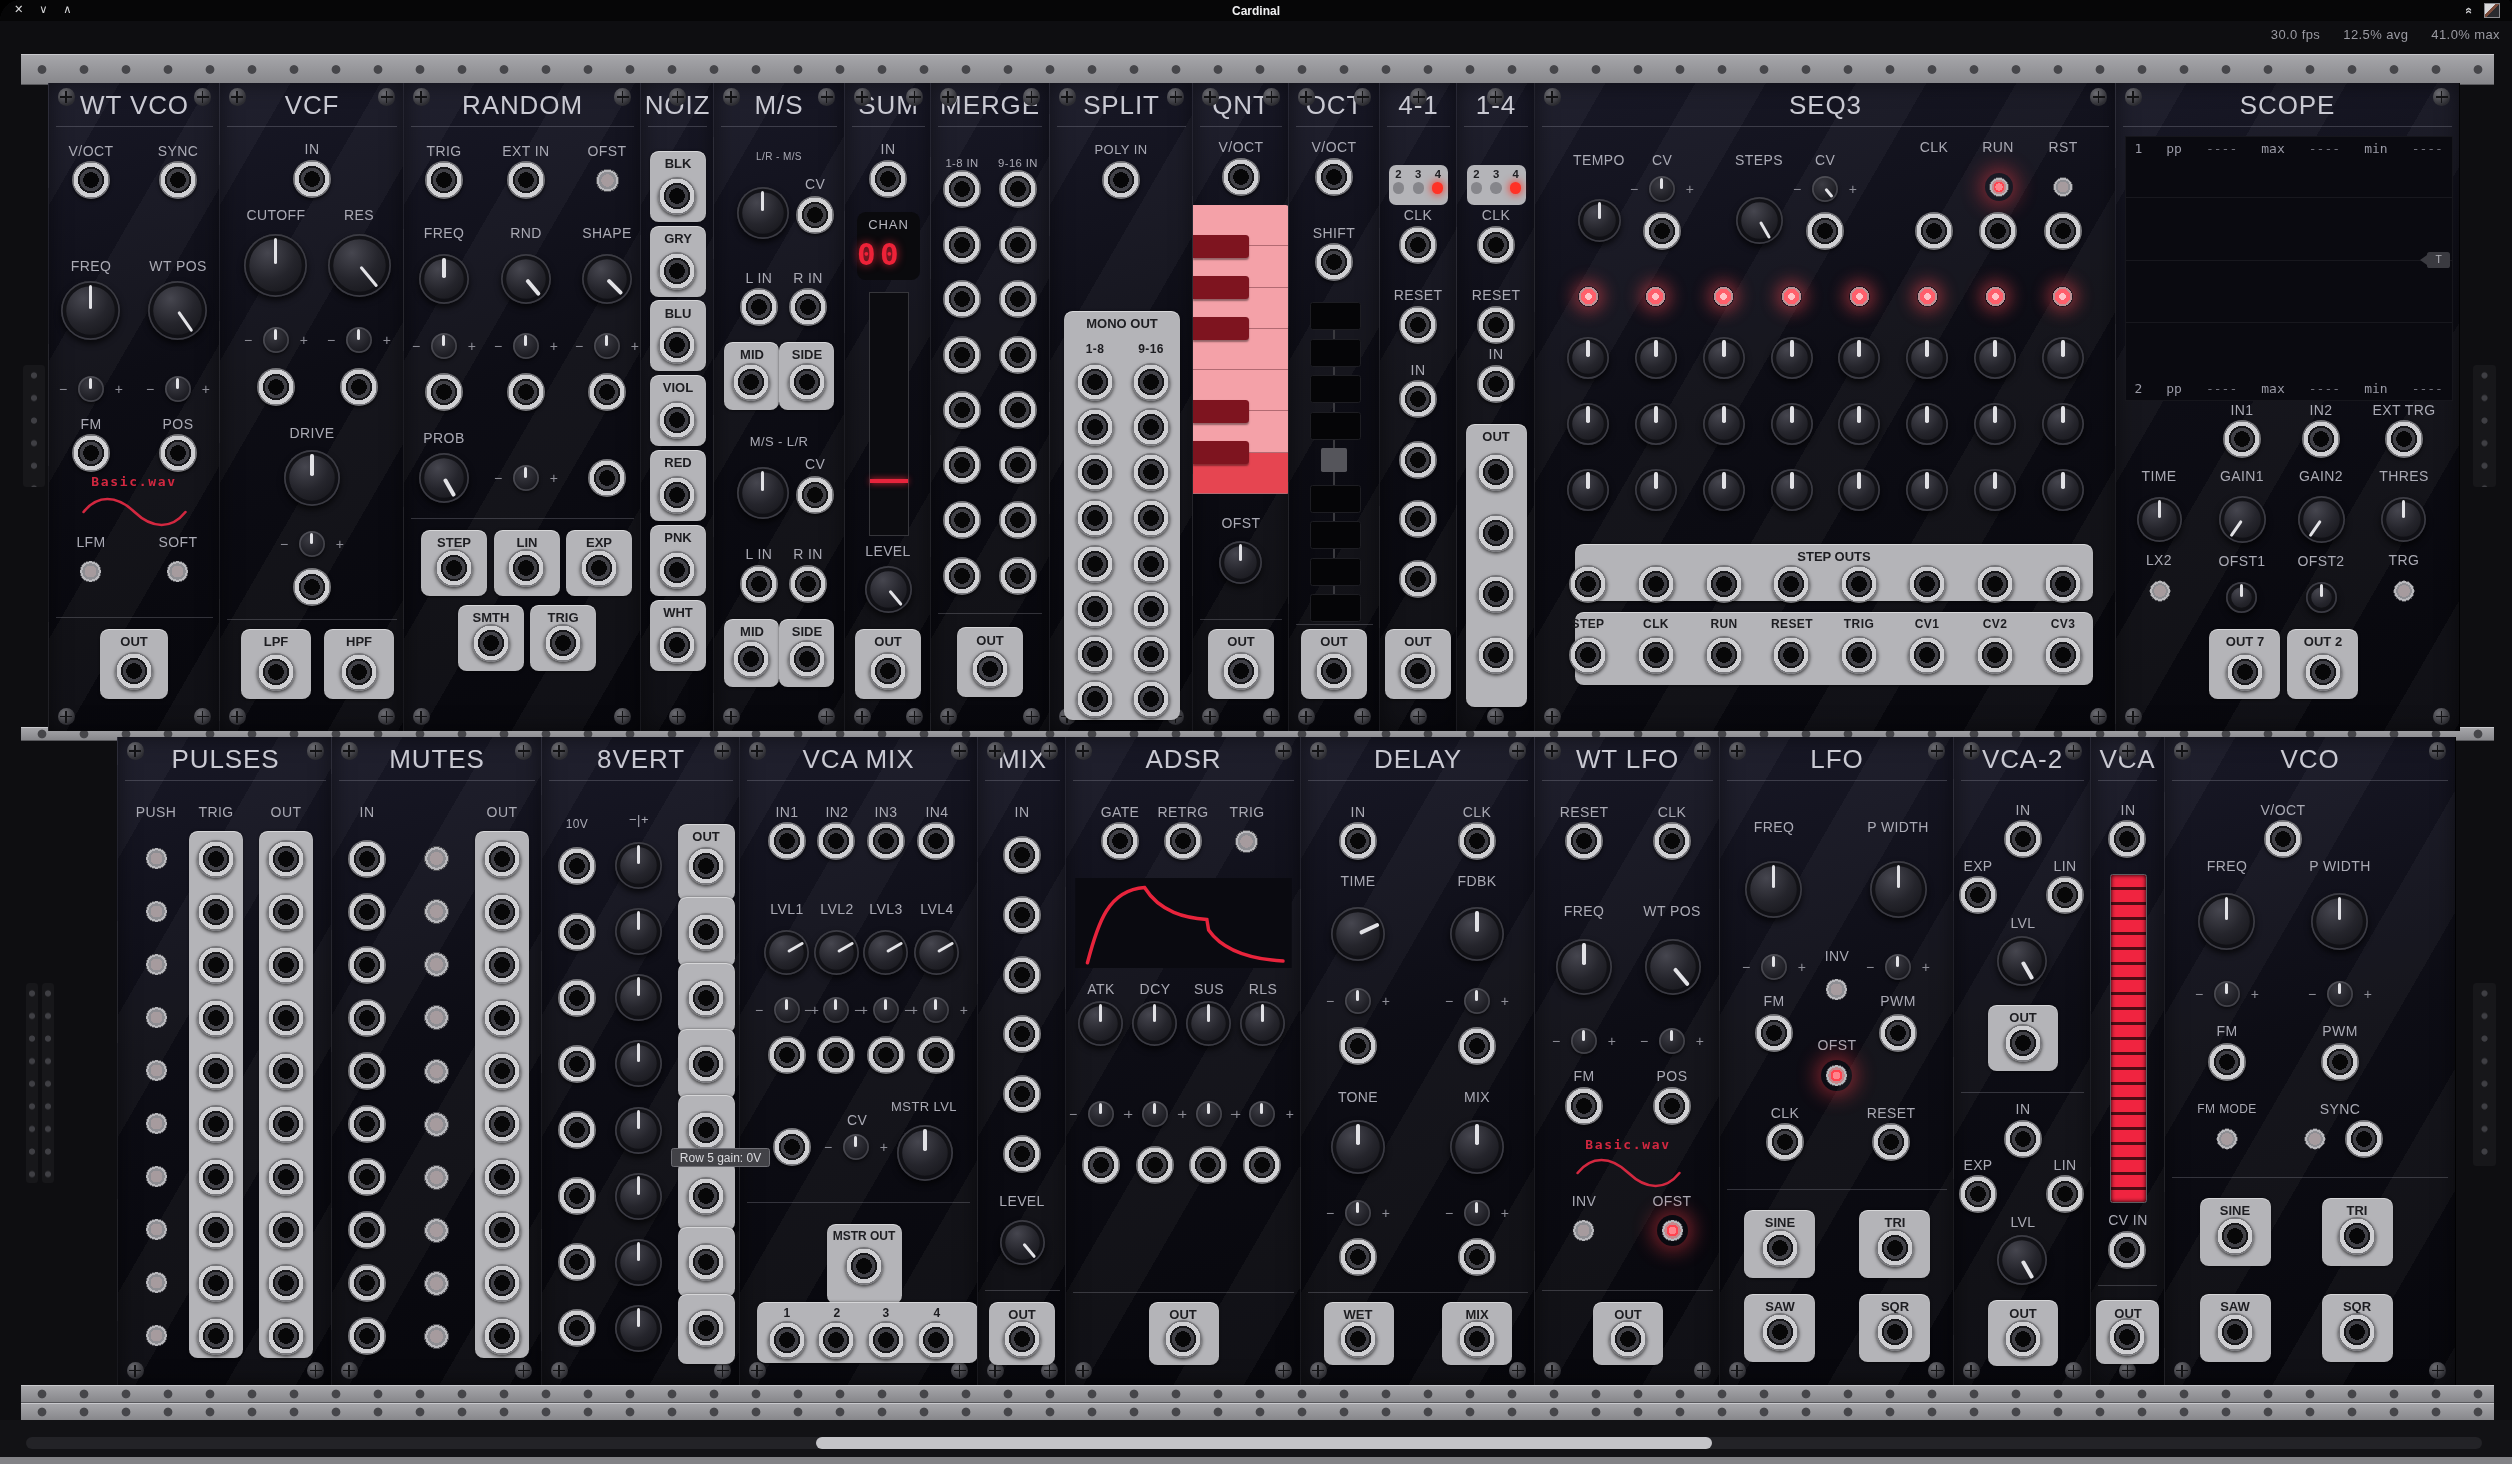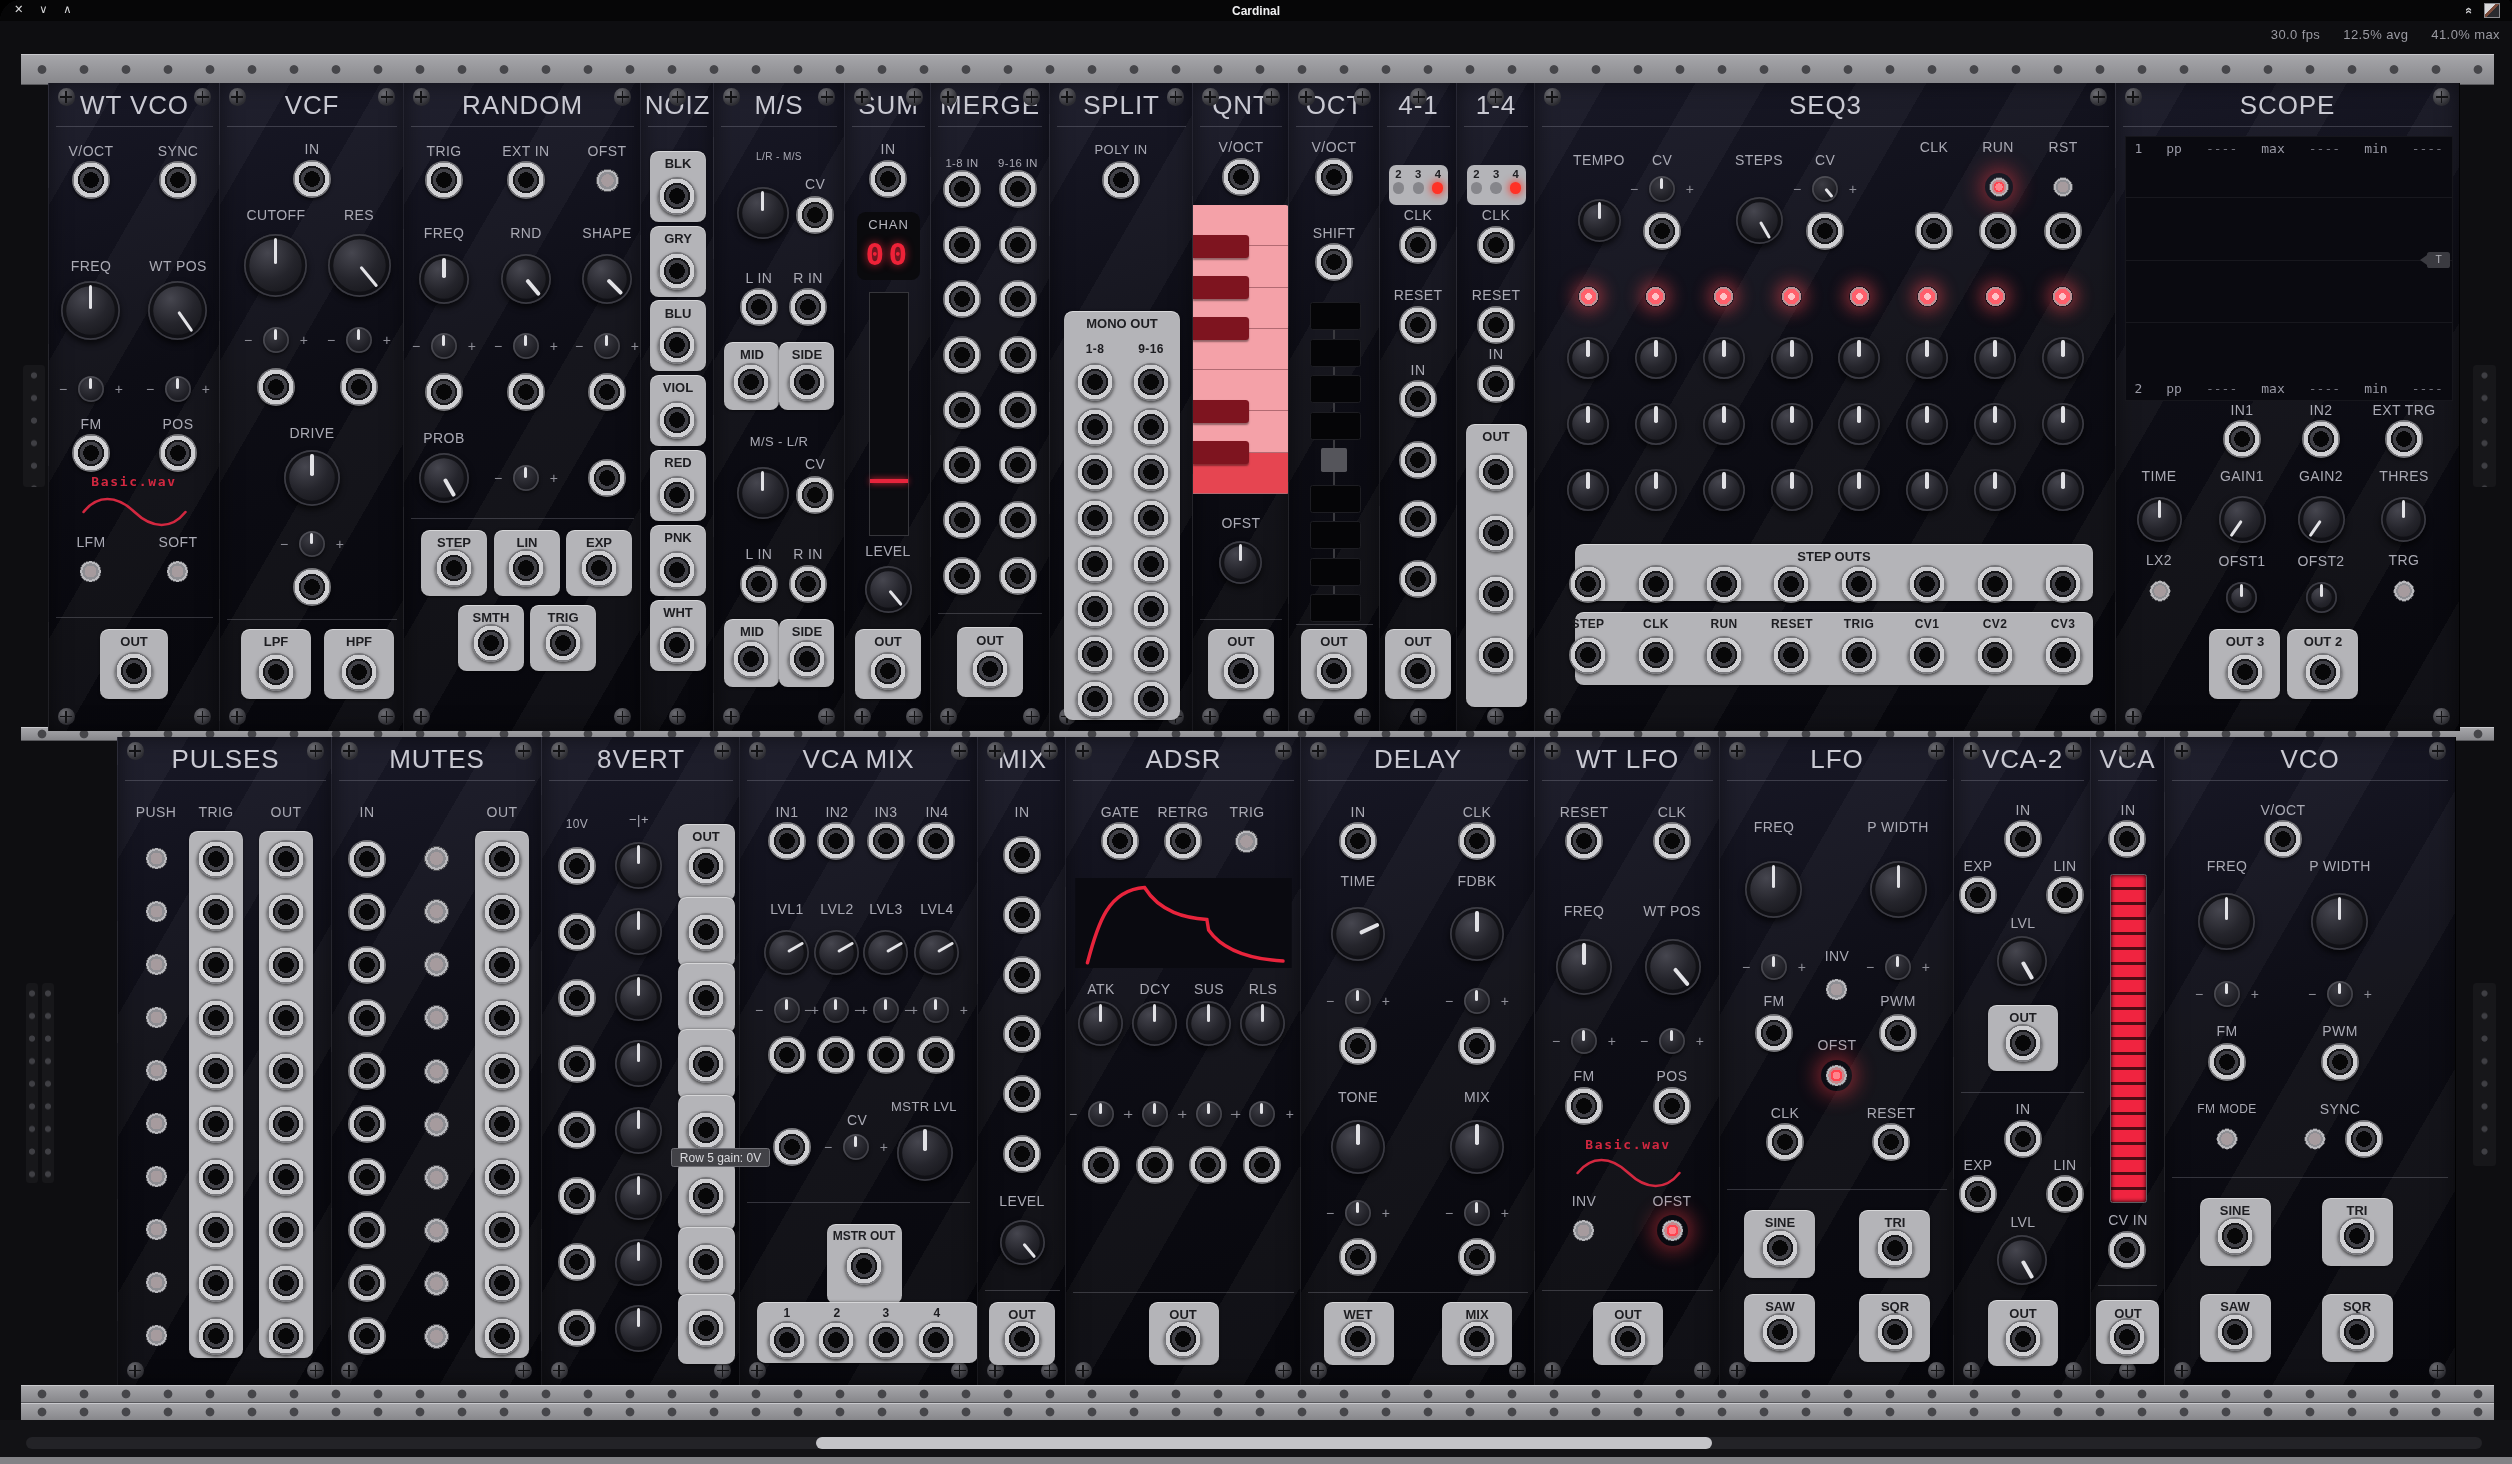--- a/index.html
+++ b/index.html
@@ -67,21 +67,21 @@
     box-shadow:0 0 19px 5.2px rgba(255,60,72,.45);}
   .ledlight{position:absolute;width:21px;height:21px;border-radius:50%;
     background:radial-gradient(circle,#ffc4c8 0 3.5px,#ff5f6b 3.5px 7.8px,#bb9296 7.8px 9.6px,transparent 9.6px);
     box-shadow:0 0 15.7px 5.2px rgba(255,70,82,.45);}
   .selbox{position:absolute;background:#b4b4b8;border-radius:7px;display:flex;justify-content:space-around;padding-top:2.6px;}
   .selbox .sc{text-align:center;font-size:11.3px;font-weight:bold;color:#202024;line-height:13px;}
   .selbox .sc i{display:block;width:11.3px;height:11.3px;margin:1.7px auto 0;border-radius:50%;background:#86868b;}
   .selbox .sc.on i{background:#ff3226;box-shadow:0 0 7px 1.7px rgba(255,50,38,.7);}
   .seg{position:absolute;background:#0a0a0d;border-radius:8.7px;}
   .seglbl{position:absolute;top:5.2px;width:100%;text-align:center;font-size:13px;color:#b9b9c0;letter-spacing:0.9px;}
-  .segval{position:absolute;top:24px;width:100%;text-align:center;font-family:"DejaVu Sans Mono",monospace;font-size:31px;font-weight:bold;
+  .segval{position:absolute;top:24px;width:100%;font-family:"DejaVu Sans Mono",monospace;font-size:31px;font-weight:bold;
     color:#ee2238;letter-spacing:4.3px;text-shadow:0 0 8.7px rgba(255,40,60,.8);}
   .sum-meter{position:absolute;background:#0c0c10;border:0.9px solid #36363b;}
   .sum-line{position:absolute;left:0;right:0;top:77%;height:3.5px;background:#e8243c;box-shadow:0 0 6px rgba(255,40,60,.9);}
   .vca-meter{position:absolute;border:1.7px solid #5e5e63;border-radius:2.6px;
     background:repeating-linear-gradient(180deg,#f02440 0 11.7px,#4c0d15 11.7px 15px);box-shadow:inset 0 0 4.3px #000;}
   .keys{position:absolute;overflow:hidden;border-radius:0 3.5px 3.5px 0;}
   .wkey{width:100%;height:14.285%;background:#f4a1a8;border-bottom:0.9px solid #b26a72;box-sizing:border-box;}
   .wkey.cur{background:#e64551;}
   .bkey{position:absolute;left:0;width:58%;height:22.6px;background:#7e141f;border-radius:0 3.5px 3.5px 0;box-shadow:0 1.7px 1.7px rgba(0,0,0,.4);}
   .octline{position:absolute;width:1.7px;background:#3a3a3f;}
@@ -737,21 +737,21 @@
         <div class="knob" style="left:110px;top:499px;width:31px;height:31px">
           <div class="ind" style="transform:rotate(0deg)"></div>
         </div>
         <div class="lbl" style="left:205px;top:478px;">OFST2</div>
         <div class="knob" style="left:190px;top:499px;width:31px;height:31px">
           <div class="ind" style="transform:rotate(0deg)"></div>
         </div>
         <div class="lbl" style="left:288px;top:477px;">TRG</div>
         <div class="btn" style="left:273px;top:493px;width:30px;height:30px"></div>
         <div class="lightbox" style="left:93px;top:546px;width:71px;height:70px"></div>
-        <div class="boxlbl" style="left:129px;top:551px;">OUT 3</div>
+        <div class="boxlbl" style="left:129px;top:551px;">OUT 7</div>
         <div class="port" style="left:110px;top:570px"></div>
         <div class="lightbox" style="left:171px;top:546px;width:71px;height:70px"></div>
         <div class="boxlbl" style="left:207px;top:551px;">OUT 2</div>
         <div class="port" style="left:188px;top:570px"></div>
       </div>
       <div class="module" style="left:117px;top:737px;width:215px">
         <div class="mtitle">PULSES</div>
         <div class="tline" style="top:43px"></div>
         <div class="screw" style="left:8.7px;top:5.2px"></div>
         <div class="screw" style="left:189px;top:5.2px"></div>

